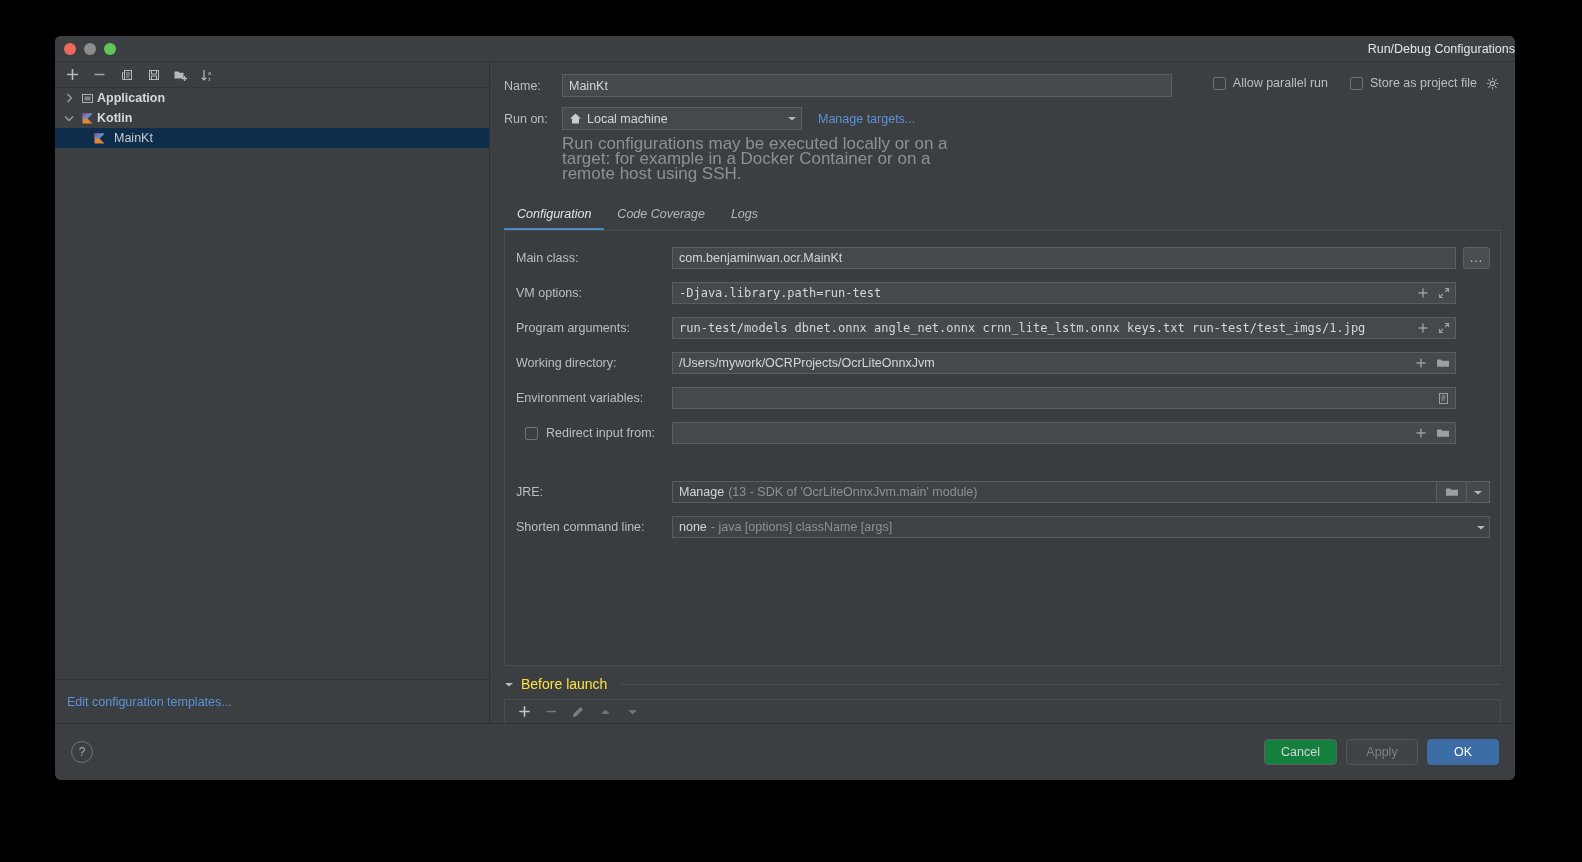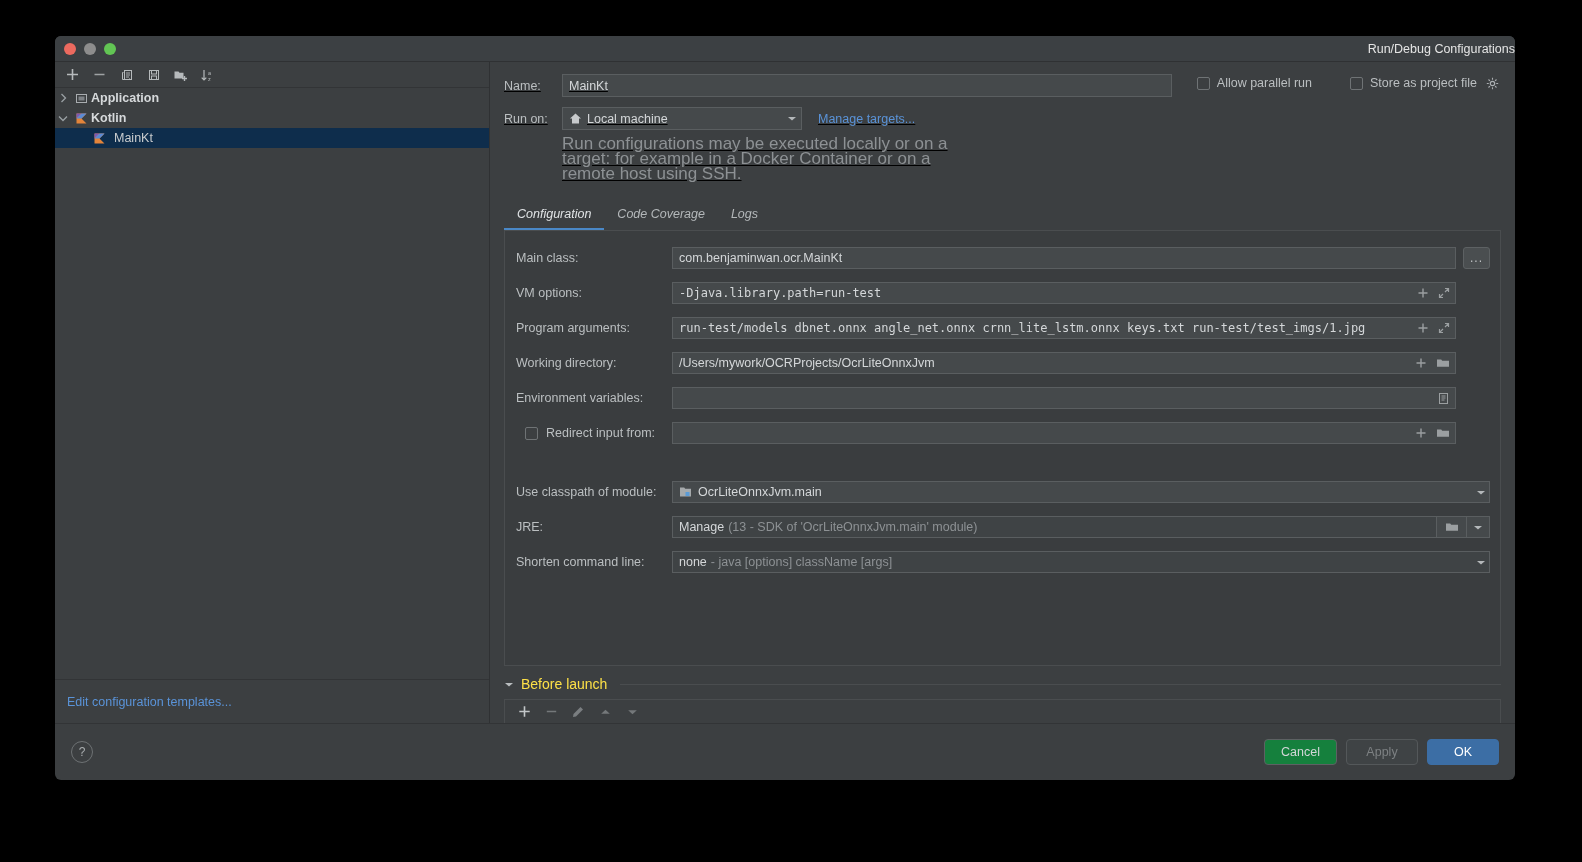--- a/index.html
+++ b/index.html
@@ -57,37 +57,37 @@
     border-bottom: 1px solid #323436;
   }
   .tbtn {
     width: 25px; height: 22px;
     display: flex; align-items: center; justify-content: center;
     color: #a3a7a9;
   }
   #tree { flex: 1; padding-top: 0; overflow: hidden; }
   .tree-row {
     height: 20px; display: flex; align-items: center;
-    font-size: 12.5px; color: #c9ccce;
+    padding-left: 6px; font-size: 12.5px; color: #c9ccce;
   }
   .tree-row.group { font-weight: bold; color: #d6d9db; }
   .tree-row.selected { background: #0e2d4c; font-weight: normal; }
   .tree-row.child { padding-left: 34px; }
   .arrow { width: 16px; color: #9aa0a4; font-size: 9px; display:flex; align-items:center; justify-content:center;}
   .tree-icon { width: 20px; display: flex; align-items: center; justify-content: center; }
   #tree-footer {
     height: 44px; display: flex; align-items: center;
     padding-left: 12px;
     border-top: 1px solid #323436;
   }
   #edit-templates { font-size: 12.5px; color: #5a93d8; cursor: pointer; }
 
   
   #right { flex: 1; display: flex; flex-direction: column; min-width: 0; position: relative; }
-  #right-top { padding: 12px 8px 0 14px; text-decoration: underline; }
+  #right-top { padding: 12px 8px 0 14px; }
 
   .row { display: flex; align-items: center; margin-bottom: 10px; }
   .lbl { font-size: 12.5px; color: #bbbfc1; }
 
   .input {
     background: #45494b;
     border: 1px solid #5a5e60;
     height: 22px;
     font-size: 12.5px; color: #d4d7d9;
     display: flex; align-items: center;
@@ -114,21 +114,21 @@
 
   #hint {
     margin-left: 58px; margin-top: -4px; margin-bottom: 16px;
     font-size: 17px; color: #8d9194; line-height: 15px;
     max-width: 420px;
   }
 
   
   #topright {
     position: absolute; right: 16px; top: 14px;
-    display: flex; align-items: center; gap: 38px;
+    display: flex; align-items: center; gap: 22px;
   }
   .cbwrap { display: flex; align-items: center; gap: 7px; font-size: 12.5px; color: #bbbfc1; }
   .cb {
     width: 13px; height: 13px;
     border: 1px solid #6f7375; background: #3c3f41; border-radius: 2px;
   }
 
   
   #tabs { display: flex; padding-left: 14px; margin-top: 4px; gap: 0; font-style: italic; }
   .tab {
@@ -510,40 +510,20 @@
                     </svg>
                 </span>
               </div>
             </div>
             <div style="width:34px"></div>
           </div>
         </div>
 
         <div style="height:24px"></div>
 
-        <div class="frow">
-          <span class="flbl">Use classpath of module:</span>
-          <div class="fctl">
-            <div class="combo">
-              <span class="mod-icon">
-                <svg width="13" height="12" viewBox="0 0 13 12">
-                    <path d="M1 1.5h4.2l1 1.3H12v7.7H1z" fill="#a5a9ab"></path>
-                    <rect x="6.5" y="6" width="4" height="4" fill="#5b9bd5"></rect>
-                  </svg>
-              </span>
-              <span class="ctext">OcrLiteOnnxJvm.main</span>
-              <span class="caret">
-                <svg width="10" height="7" viewBox="0 0 10 7">
-                    <path d="M1 2l4 3.5L9 2z" fill="#b4b8ba"></path>
-                  </svg>
-              </span>
-            </div>
-            <div style="width:0"></div>
-          </div>
-        </div>
 
         <div class="frow">
           <span class="flbl">JRE:</span>
           <div class="fctl">
             <div class="jre-split">
               <div class="combo flat">
                 <span class="ctext">Manage</span>
                 <span class="dim">(13 - SDK of 'OcrLiteOnnxJvm.main' module)</span>
               </div>
               <div class="jre-folder">

